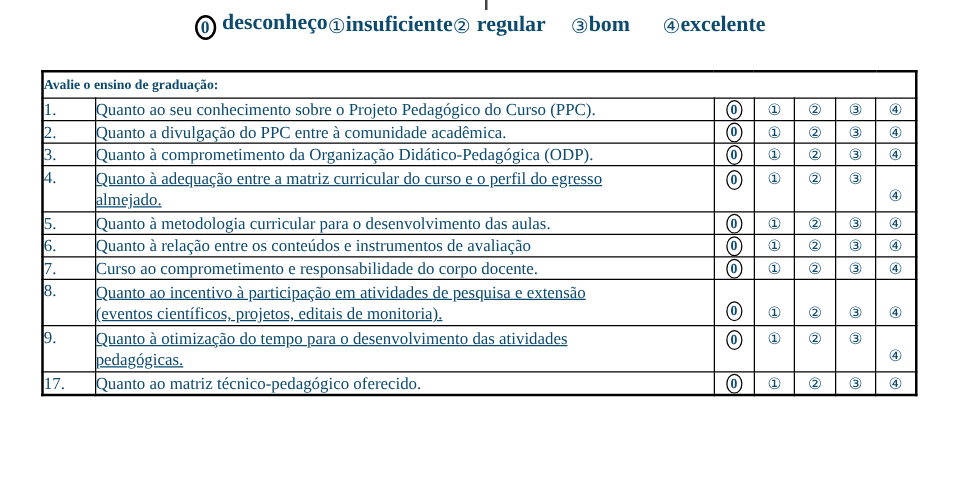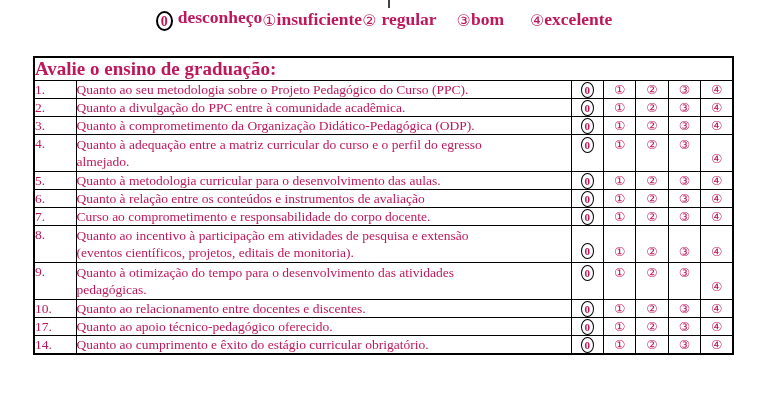--- a/index.html
+++ b/index.html
@@ -2,21 +2,21 @@
 <html><head>
 <meta charset="utf-8">
 <style>
   html, body { margin: 0; padding: 0; }
   body { background: #ffffff; }
   .page {
     position: relative;
     width: 768px;
     height: 402px;
     background: #ffffff;
-    color: #be185d;
+    color: #0c4a6e;
     font-family: "Liberation Serif", serif;
     overflow: hidden;
   }
   .top-tick {
     position: absolute;
     left: 388px;
     top: 0;
     width: 2px;
     height: 8px;
     background: #444444;
@@ -72,40 +72,40 @@
     font-size: 13.5px;
   }
   table.form th, table.form td {
     border: 1px solid #000000;
     padding: 0;
     overflow: hidden;
   }
   th.tbl-title {
     height: 20px;
     text-align: left;
-    font-size: 19px;
+    font-size: 11px;
     font-weight: bold;
     padding-left: 6px;
   }
   tr.row--single { height: 18px; }
   tr.row--tall   { height: 37px; }
   td.num {
     text-align: left;
     padding-left: 7px;
     vertical-align: middle;
   }
   tr.row--tall td.num { vertical-align: top; padding-top: 1px; }
   td.q {
     padding-left: 8px;
     padding-right: 4px;
     vertical-align: middle;
     line-height: 17px;
     white-space: pre-line;
   }
-  tr.row--tall td.q { vertical-align: top; padding-top: 1px; }
+  tr.row--tall td.q { vertical-align: top; padding-top: 1px; text-decoration: underline; }
   td.rating {
     text-align: center;
     vertical-align: middle;
     font-family: "DejaVu Sans", sans-serif;
     font-size: 12.5px;
     cursor: pointer;
   }
   .zero-sm {
     width: 13px;
     height: 16px;
@@ -138,21 +138,21 @@
       <col style="width:32.4px">
     </colgroup>
     <thead>
       <tr>
         <th class="tbl-title" colspan="7">Avalie o ensino de graduação:</th>
       </tr>
     </thead>
     <tbody id="rows">
         <tr class="row--single">
           <td class="num">1.</td>
-          <td class="q">Quanto ao seu metodologia sobre o Projeto Pedagógico do Curso (PPC).</td>
+          <td class="q">Quanto ao seu conhecimento sobre o Projeto Pedagógico do Curso (PPC).</td>
           <td class="rating r0"><span class="zero-oval zero-sm">0</span></td>
           <td class="rating r1">①</td>
           <td class="rating r2">②</td>
           <td class="rating r3">③</td>
           <td class="rating r4">④</td>
         </tr>
         <tr class="row--single">
           <td class="num">2.</td>
           <td class="q">Quanto a divulgação do PPC entre à comunidade acadêmica.</td>
           <td class="rating r0"><span class="zero-oval zero-sm">0</span></td>
@@ -221,40 +221,22 @@
           <td class="num">9.</td>
           <td class="q">Quanto à otimização do tempo para o desenvolvimento das atividades
 pedagógicas.</td>
           <td class="rating r0"><span class="zero-oval zero-sm">0</span></td>
           <td class="rating r1">①</td>
           <td class="rating r2">②</td>
           <td class="rating r3">③</td>
           <td class="rating r4">④</td>
         </tr>
         <tr class="row--single">
-          <td class="num">10.</td>
-          <td class="q">Quanto ao relacionamento entre docentes e discentes.</td>
-          <td class="rating r0"><span class="zero-oval zero-sm">0</span></td>
-          <td class="rating r1">①</td>
-          <td class="rating r2">②</td>
-          <td class="rating r3">③</td>
-          <td class="rating r4">④</td>
-        </tr>
-        <tr class="row--single">
           <td class="num">17.</td>
-          <td class="q">Quanto ao apoio técnico-pedagógico oferecido.</td>
-          <td class="rating r0"><span class="zero-oval zero-sm">0</span></td>
-          <td class="rating r1">①</td>
-          <td class="rating r2">②</td>
-          <td class="rating r3">③</td>
-          <td class="rating r4">④</td>
-        </tr>
-        <tr class="row--single">
-          <td class="num">14.</td>
-          <td class="q">Quanto ao cumprimento e êxito do estágio curricular obrigatório.</td>
+          <td class="q">Quanto ao matriz técnico-pedagógico oferecido.</td>
           <td class="rating r0"><span class="zero-oval zero-sm">0</span></td>
           <td class="rating r1">①</td>
           <td class="rating r2">②</td>
           <td class="rating r3">③</td>
           <td class="rating r4">④</td>
         </tr>
       </tbody>
   </table>
 </div>
 

